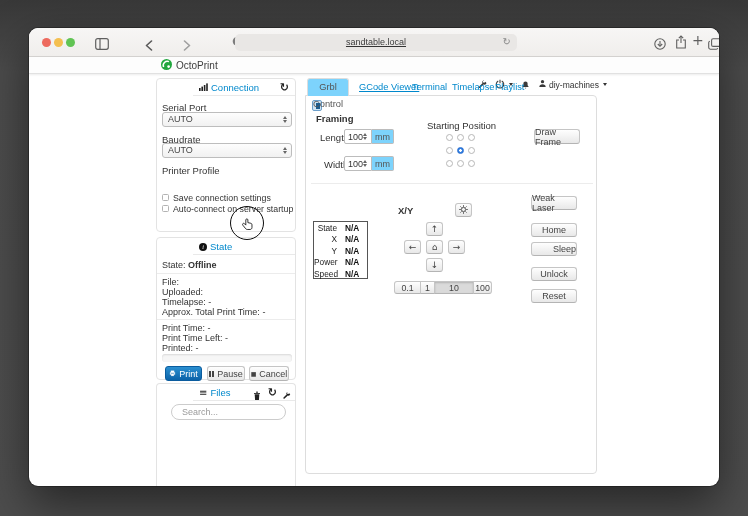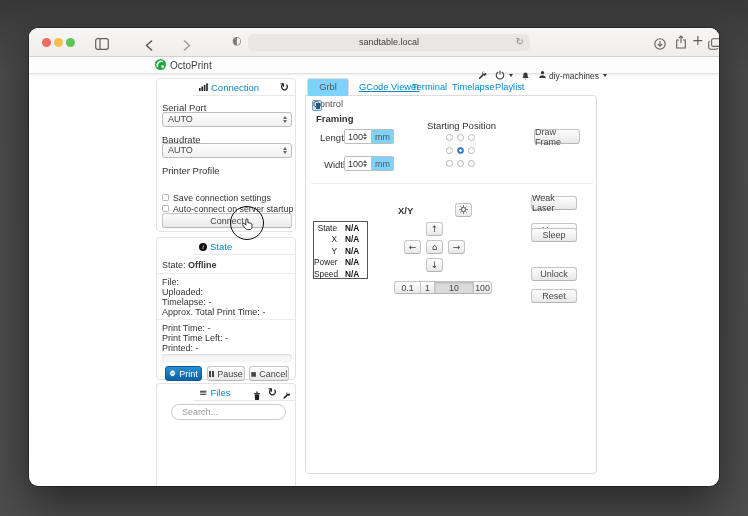--- a/index.html
+++ b/index.html
@@ -12,31 +12,31 @@
   .window {
     position:absolute; left:29px; top:28px; width:690px; height:458px;
     background:#fff; border-radius:9px; overflow:hidden;
     box-shadow:0 18px 45px rgba(0,0,0,.5), 0 0 0 1px rgba(0,0,0,.28);
   }
   
   .titlebar { position:absolute; left:0; top:0; width:100%; height:29px;
     background:linear-gradient(#f7f6f5,#f0eeec); border-bottom:1px solid #d4d2d0; }
   .light { position:absolute; top:10px; width:9px; height:9px; border-radius:50%; }
   .tb { position:absolute; color:#5f5f5f; }
-  .urlbar { position:absolute; left:219px; top:6px; width:282px; height:17px;
-    background:#e9e7e5; border-radius:5px; }
+  .urlbar { position:absolute; left:206px; top:6px; width:282px; height:17px;
+    background:#e9e7e5; border-radius:5px;text-decoration:underline; }
   .urltext { display:block; text-align:center; font-size:9px; line-height:17px; color:#3d3d3d; }
   .urlrefresh { position:absolute; right:6px; top:0; font-size:10px; line-height:16px; color:#8a8a8a; }
   .glyph { font-family:"DejaVu Sans",sans-serif; }
   
   .topnav { position:absolute; left:0; top:29px; width:100%; height:17px; background:#fdfdfd;
     border-bottom:1px solid #e1e1e1; box-shadow:0 1px 2px rgba(0,0,0,.08); }
-  .brand { position:absolute; left:126px; top:0; height:17px; display:flex; align-items:center; gap:4px;
+  .brand { position:absolute; left:132px; top:0; height:17px; display:flex; align-items:center; gap:4px;
     font-size:10px; color:#404040; }
-  .navic { position:absolute; top:1px; height:35px; display:flex; align-items:center; gap:2px; font-size:8.5px; color:#333;text-align:right; }
+  .navic { position:absolute; top:10px; height:35px; display:flex; align-items:center; gap:2px; font-size:8.5px; color:#333;text-align:right; }
   .caret { width:0; height:0; border-left:2.5px solid transparent; border-right:2.5px solid transparent;
     border-top:3.5px solid #333; display:inline-block; margin-left:2px; }
   
   .panel { position:absolute; left:127px; width:140px; background:#fff;
     border:1px solid #e3e3e3; border-radius:4px; }
   .phead { position:relative; height:17px; border-bottom:1px solid #e9e9e9;margin-left:36px; }
   .ptitle { position:absolute; left:6px; top:0; height:17px; display:flex; align-items:center; gap:3px;
     font-size:9.5px; color:#0088cc; }
   .lbl { position:absolute; font-size:9.5px; color:#333; }
   .sel { position:absolute; left:5px; width:130px; height:15px; background:linear-gradient(#fdfdfd,#f1f1f1);
@@ -224,23 +224,20 @@
       <span class="stepper">
           <span class="tri-up"></span>
           <span class="tri-down"></span>
         </span>
     </div>
     <span class="lbl" style="left:5px;top:86px;">Printer Profile</span>
     <span class="cbx" style="left:5px;top:115px;"></span>
     <span class="cbl" style="left:16px;top:114px;">Save connection settings</span>
     <span class="cbx" style="left:5px;top:126px;"></span>
     <span class="cbl" style="left:16px;top:125px;">Auto-connect on server startup</span>
-    <div class="btn" style="left:5px;top:134px;width:130px;height:15px;">
-      <span>Connect</span>
-    </div>
   </div>
 
   <div class="panel" style="top:209px;height:143px;">
     <div class="phead">
       <span class="ptitle">
         <span class="infoc">i</span>
         <span>State</span>
       </span>
     </div>
     <span class="sline" style="top:22px;"><span>State:</span> <span class="b">Offline</span></span>
@@ -350,21 +347,21 @@
     </div>
 
     <div class="hr" style="left:5px;top:87px;width:282px;"></div>
 
     <div class="btn sbtn" style="top:100px;">
         <span>Weak Laser</span>
       </div>
     <div class="btn sbtn" style="top:127px;">
         <span>Home</span>
       </div>
-    <div class="btn sbtn" style="top:132px;">
+    <div class="btn sbtn" style="top:146px;justify-content:flex-end;">
         <span>Sleep</span>
       </div>
     <div class="btn sbtn" style="top:171px;">
         <span>Unlock</span>
       </div>
     <div class="btn sbtn" style="top:193px;">
         <span>Reset</span>
       </div>
 
     <span class="lbl b" style="left:92px;top:109px;">X/Y</span>

